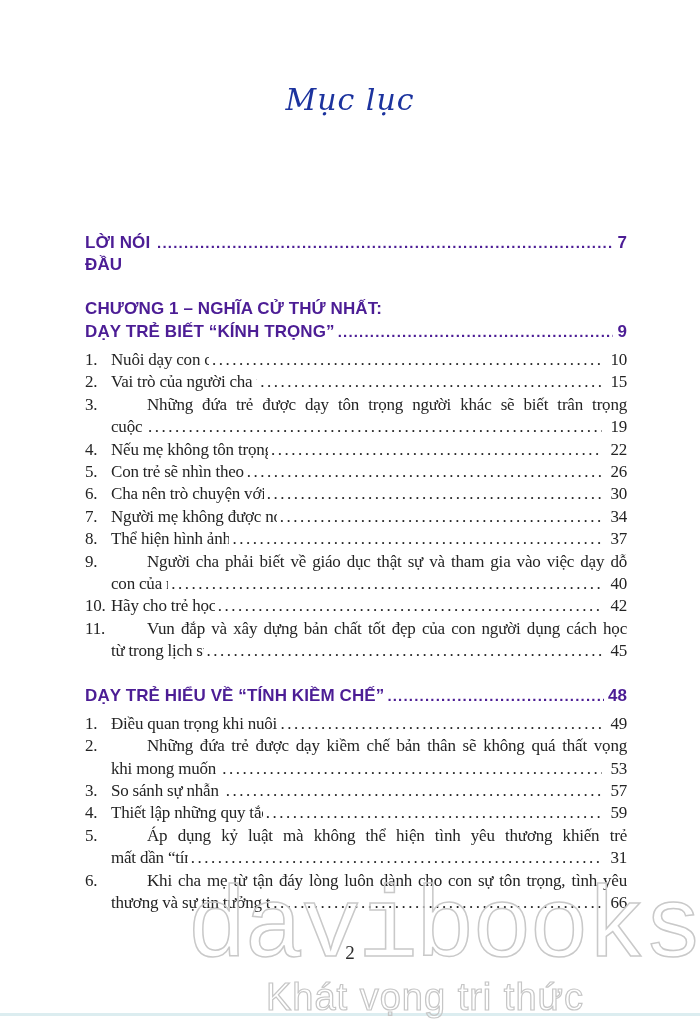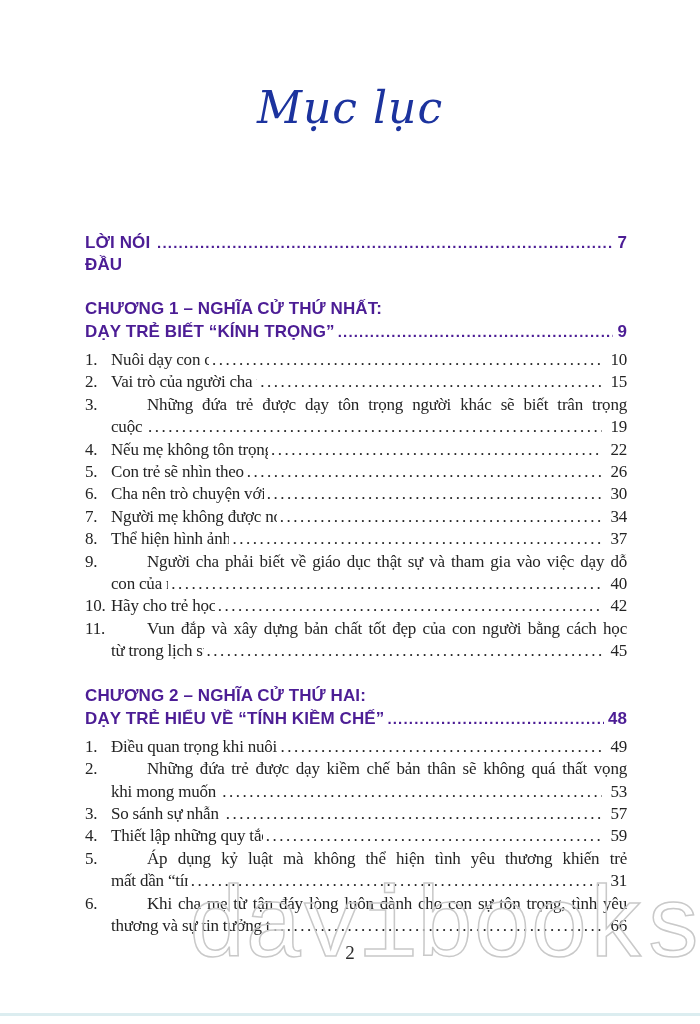--- a/index.html
+++ b/index.html
@@ -13,21 +13,21 @@
   }
   .page { position: absolute; inset: 0; background: #ffffff; }
 
   
   .title {
     position: absolute;
     top: 82px; left: 0; width: 100%;
     text-align: center;
     font-family: "DejaVu Serif", serif;
     font-style: italic;
-    font-size: 44px;
+    font-size: 30px;
     letter-spacing: 1px;
     color: #1c339e;
   }
 
   
   .content {
     position: absolute;
     left: 85px; top: 232px;
     width: 542px;
   }
@@ -247,32 +247,31 @@
                 <div class="row last-line">
                   <span class="txt">Hãy cho trẻ học cách sống đúng đắn</span>
                   <span class="leader"></span>
                   <span class="pg">42</span>
                 </div>
               </div>
             </div>
             <div class="toc-item">
               <span class="num">11.</span>
               <div class="body">
-                <div class="full-line">Vun đắp và xây dựng bản chất tốt đẹp của con người bằng cách học</div>
+                <div class="full-line">Vun đắp và xây dựng bản chất tốt đẹp của con người dụng cách học</div>
                 <div class="row last-line">
                   <span class="txt">từ trong lịch sử và truyền thống</span>
                   <span class="leader"></span>
                   <span class="pg">45</span>
                 </div>
               </div>
             </div>
           </div>
         </section>
         <section class="chapter">
-          <div class="ch-line1 sans-bold">CHƯƠNG 2 – NGHĨA CỬ THỨ HAI:</div>
           <div class="row ch-line2 sans-bold">
             <span class="txt">DẠY TRẺ HIỂU VỀ “TÍNH KIỀM CHẾ”</span>
             <span class="leader"></span>
             <span class="pg">48</span>
           </div>
           <div class="items">
             <div class="toc-item">
               <span class="num">1.</span>
               <div class="body">
                 <div class="row last-line">
@@ -335,15 +334,16 @@
                 </div>
               </div>
             </div>
           </div>
         </section>
       </div>
   </div>
 
   <div class="wm-main">davibooks</div>
   <div class="page-num">2</div>
+  <div class="wm-sub">Khát vọng tri thức</div>
   <div class="bottom-rule"></div>
 
 </div>
 
 </body></html>

